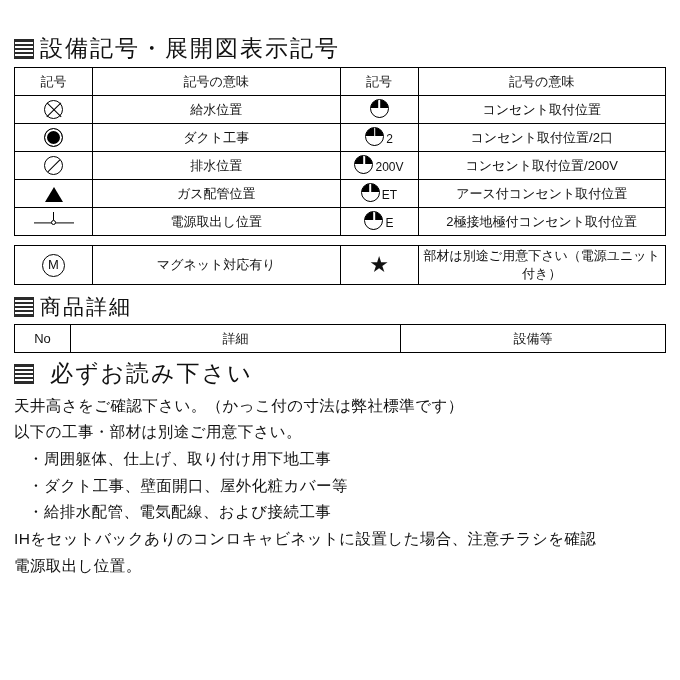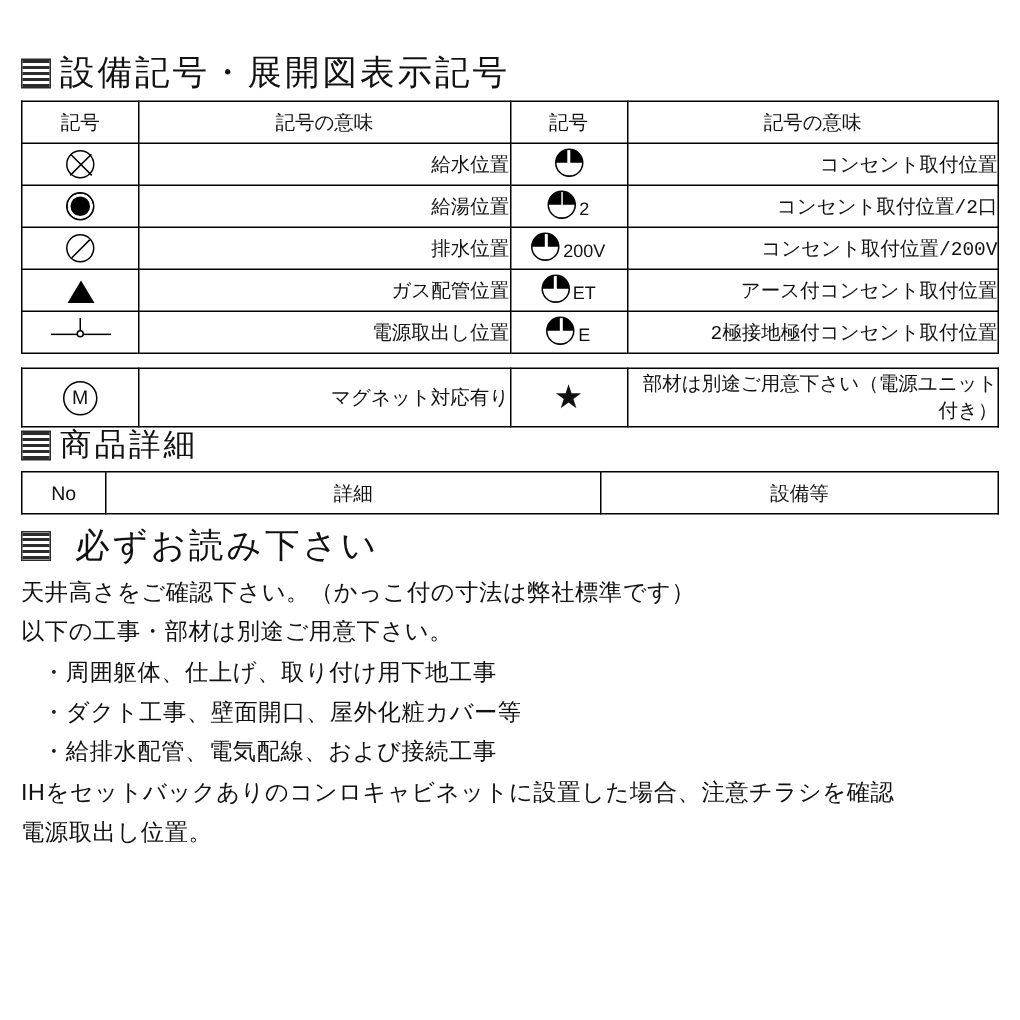--- a/index.html
+++ b/index.html
@@ -65,23 +65,22 @@
     padding: 1px 0;
     box-sizing: border-box;
     vertical-align: middle;
     margin-left: 44px;
   }
   .sym-cell {
     text-align: center;
     width: 78px;
   }
   .desc-cell {
-    text-align: right;
+    text-align: center;
     padding-left: 12px;
-    font-family: Liberation Mono, monospace;
   }
   th.colhead {
     text-align: center;
     font-size: 14px;
   }
 
   
   .gap-8 { height: 9px; }
 
   
@@ -273,21 +272,21 @@
         <td class="sym-cell"><span class="glyph g-water"></span></td>
         <td class="desc-cell">給水位置</td>
         <td class="sym-cell"><span class="outlet-wrap">
               <span class="glyph g-outlet"></span>
             </span></td>
         <td class="desc-cell">コンセント取付位置</td>
       </tr>
 
       <tr>
         <td class="sym-cell"><span class="glyph g-hot"></span></td>
-        <td class="desc-cell">給湯位置</td>
+        <td class="desc-cell">ダクト工事</td>
         <td class="sym-cell"><span class="outlet-wrap">
               <span class="glyph g-outlet"></span>
               <span class="outlet-sub">2</span>
             </span></td>
         <td class="desc-cell">コンセント取付位置/2口</td>
       </tr>
 
       <tr>
         <td class="sym-cell"><span class="glyph g-drain"></span></td>
         <td class="desc-cell">排水位置</td>
@@ -332,21 +331,21 @@
     <tbody>
       <tr>
         <td class="sym-cell"><span class="glyph g-letter">M</span></td>
         <td class="desc-cell">マグネット対応有り</td>
         <td class="sym-cell"><span class="glyph g-star">★</span></td>
         <td class="desc-cell">部材は別途ご用意下さい（電源ユニット付き）</td>
       </tr>
     </tbody>
   </table>
 
-  <div class="section-head" style="margin-top:0;">
+  <div class="section-head" style="margin-top:10px;">
     <span class="head-mark"></span>
     <span class="head-text small">商品詳細</span>
   </div>
 
   <table class="bordered detail-table">
     <colgroup>
       <col style="width:56px">
         <col style="width:330px">
         <col>
     </colgroup>

